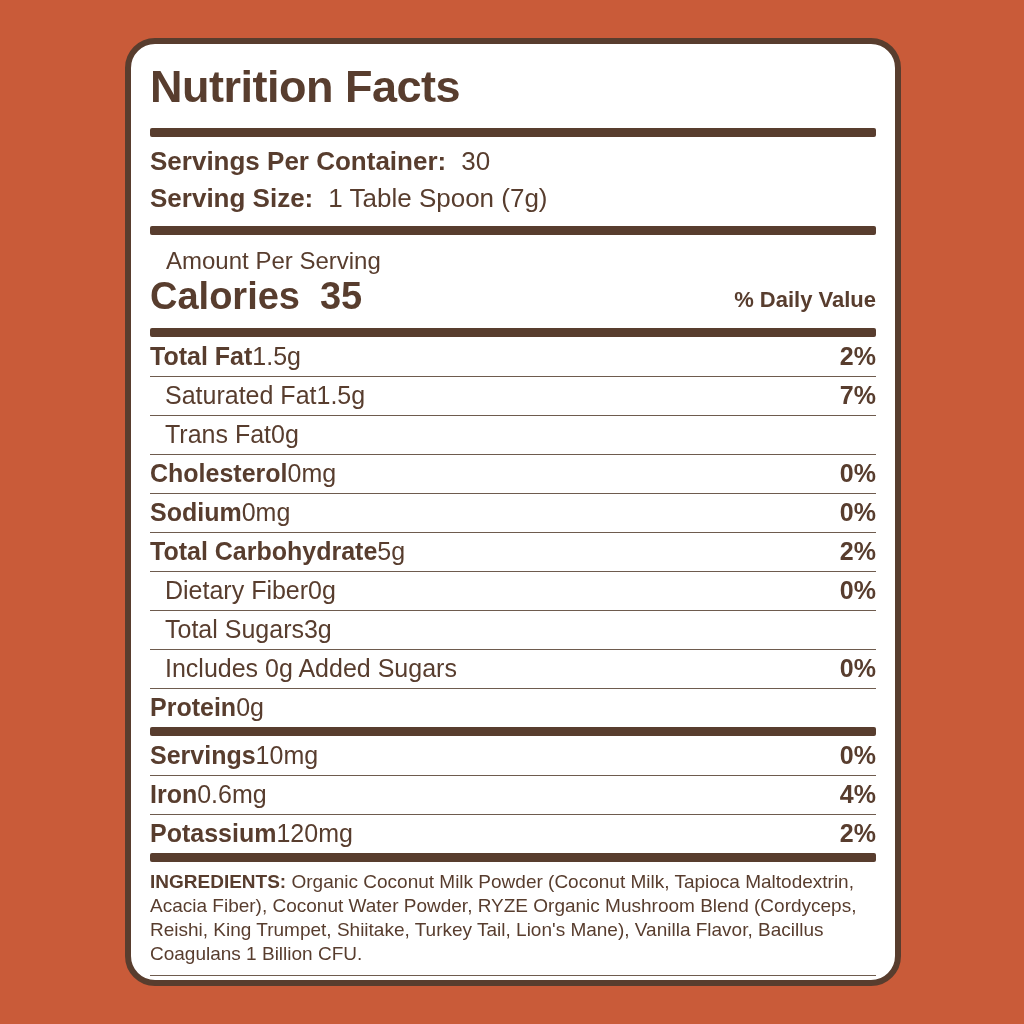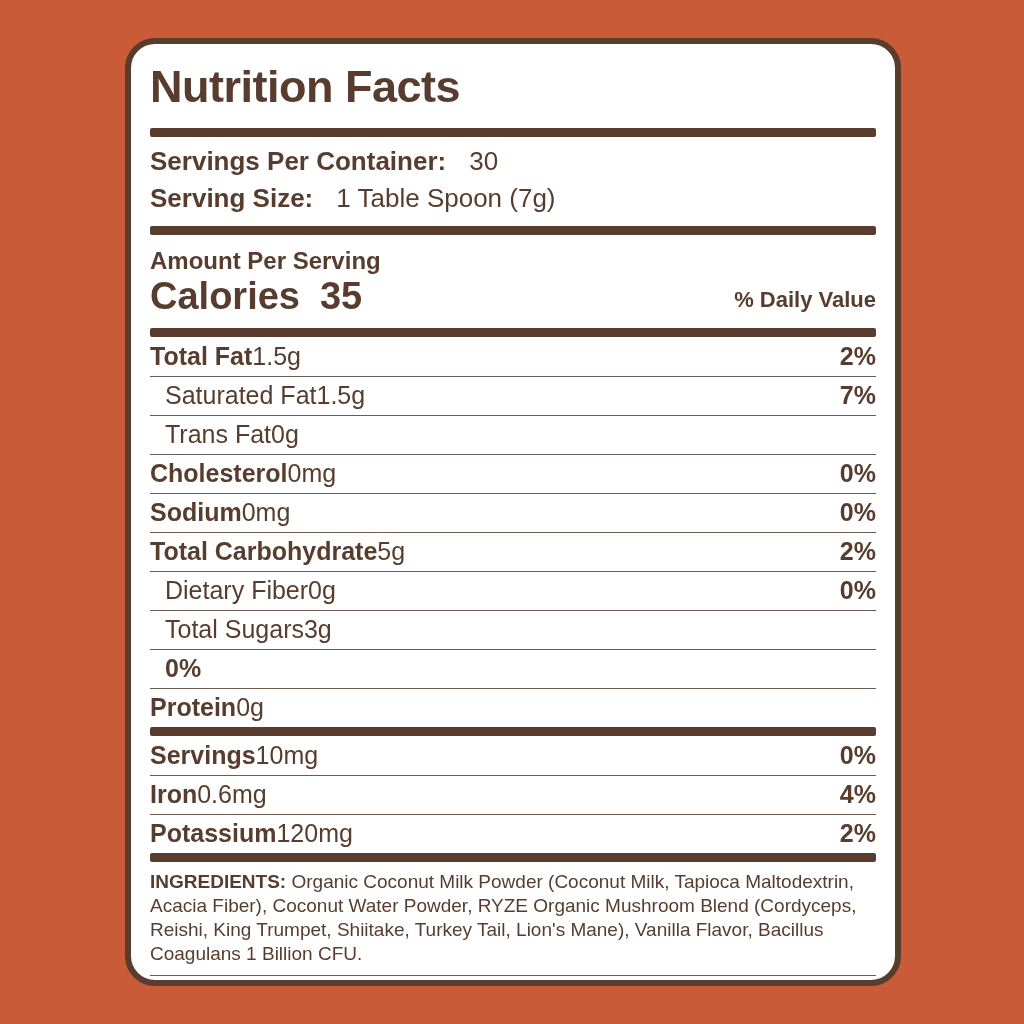--- a/index.html
+++ b/index.html
@@ -29,25 +29,25 @@
   .title{
     font-size:45px;
     font-weight:700;
     letter-spacing:-0.5px;
     margin:6px 0 16px 0;
     line-height:1.1;
   }
   .bar{height:9px;background:var(--ink);border-radius:2px;}
   .serving-block{padding:6px 0 8px 0;}
   .serving-line{
-    display:flex;gap:23px;align-items:baseline;
+    display:flex;gap:15px;align-items:baseline;
     font-size:26px;line-height:1.45;
   }
   .serving-line .lbl{font-weight:700;}
-  .amount-line{font-size:24px;font-weight:700;margin:12px 0 0 0;}
+  .amount-line{font-size:24px;font-weight:400;margin:12px 0 0 16px;}
   .calories-row{
     display:flex;justify-content:space-between;align-items:flex-end;
     margin:0 0 10px 0;
   }
   .calories{font-size:38px;font-weight:700;display:flex;gap:20px;align-items:baseline;}
   .dv-header{font-size:22px;font-weight:700;padding-bottom:5px;margin-left:39px;}
   .rows{}
   .row{
     min-height:39px;
     display:flex;justify-content:space-between;align-items:center;
@@ -155,20 +155,24 @@
     <span class="n-dv">0%</span>
   </div>
       <div class="row indent">
     <span class="n-name">
       <span class="n-label">Total Sugars</span>
       <span class="n-amount">3g</span>
     </span>
 
   </div>
       <div class="row indent">
+    <span class="n-name">
+      <span class="n-label">Includes 0g Added Sugars</span>
+
+    </span>
     <span class="n-dv">0%</span>
   </div>
       <div class="row bold">
     <span class="n-name">
       <span class="n-label">Protein</span>
       <span class="n-amount">0g</span>
     </span>
 
   </div>
     </div>

